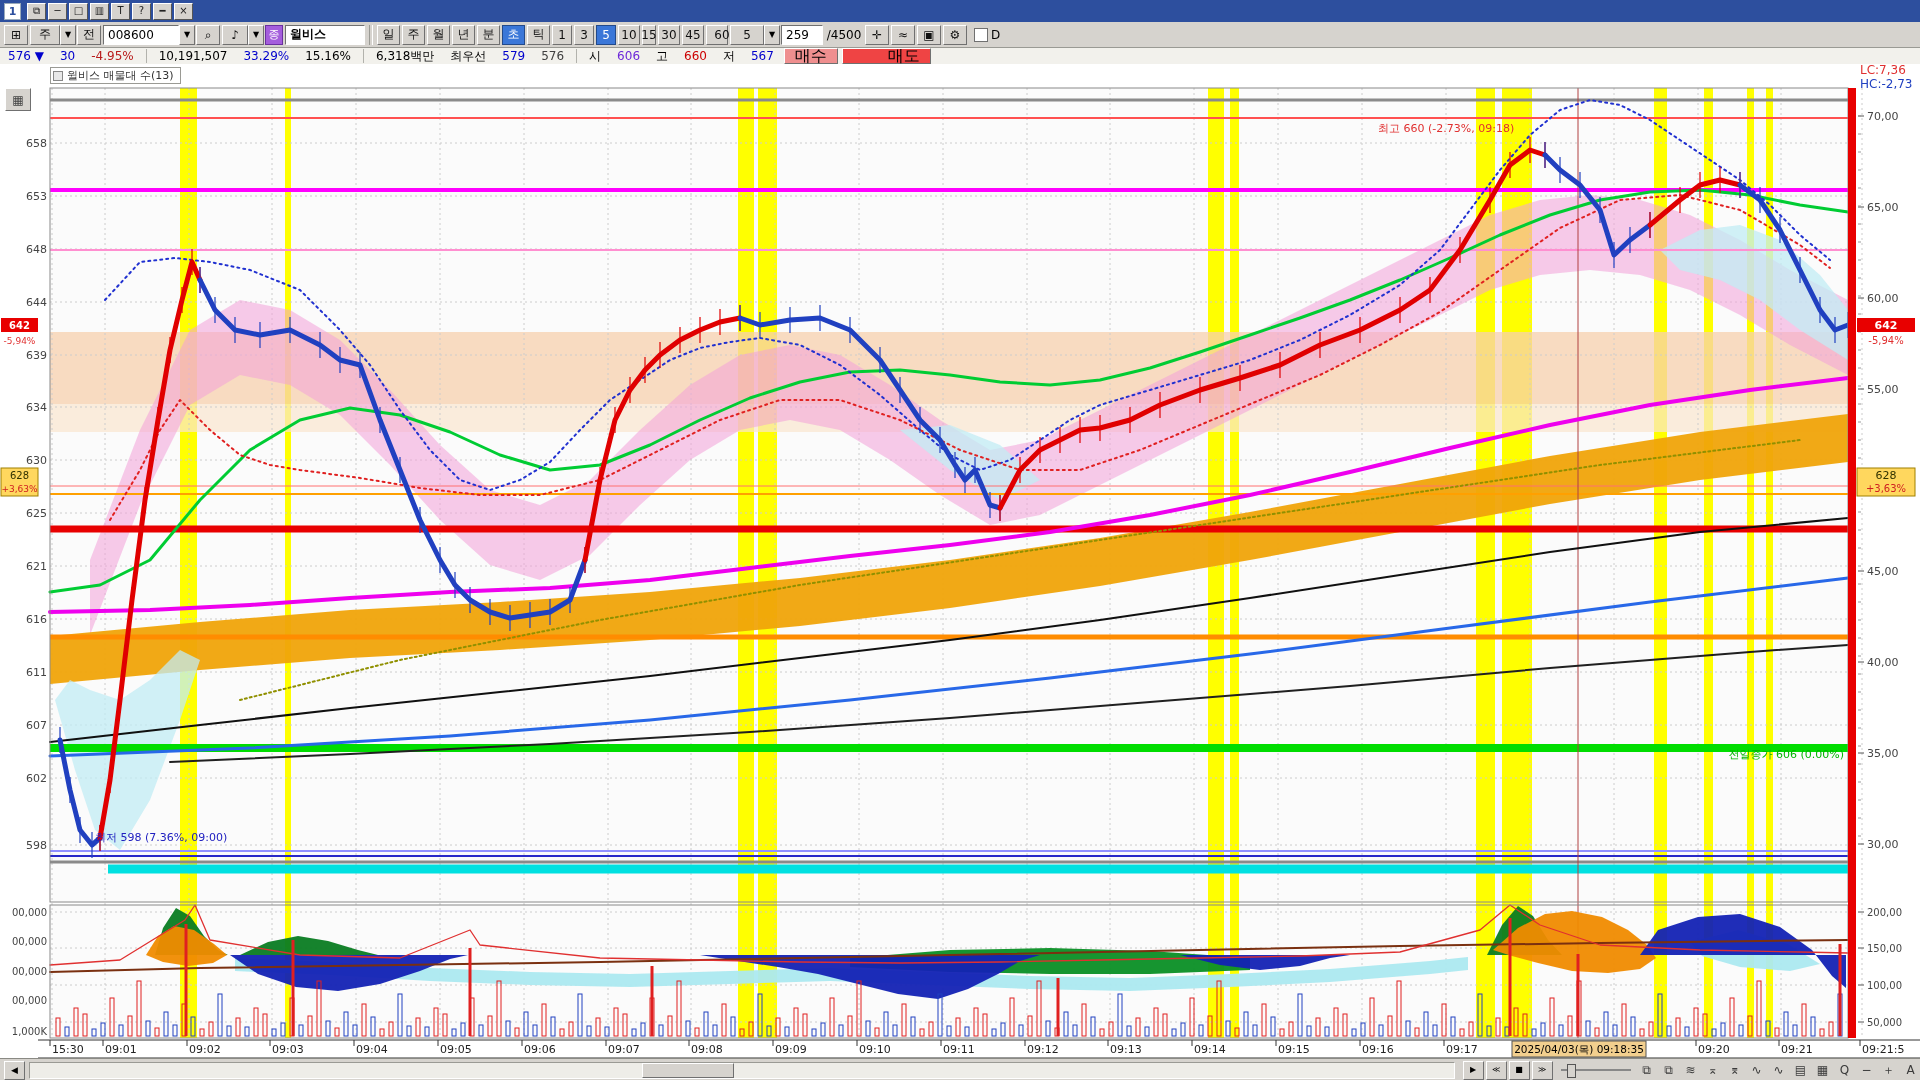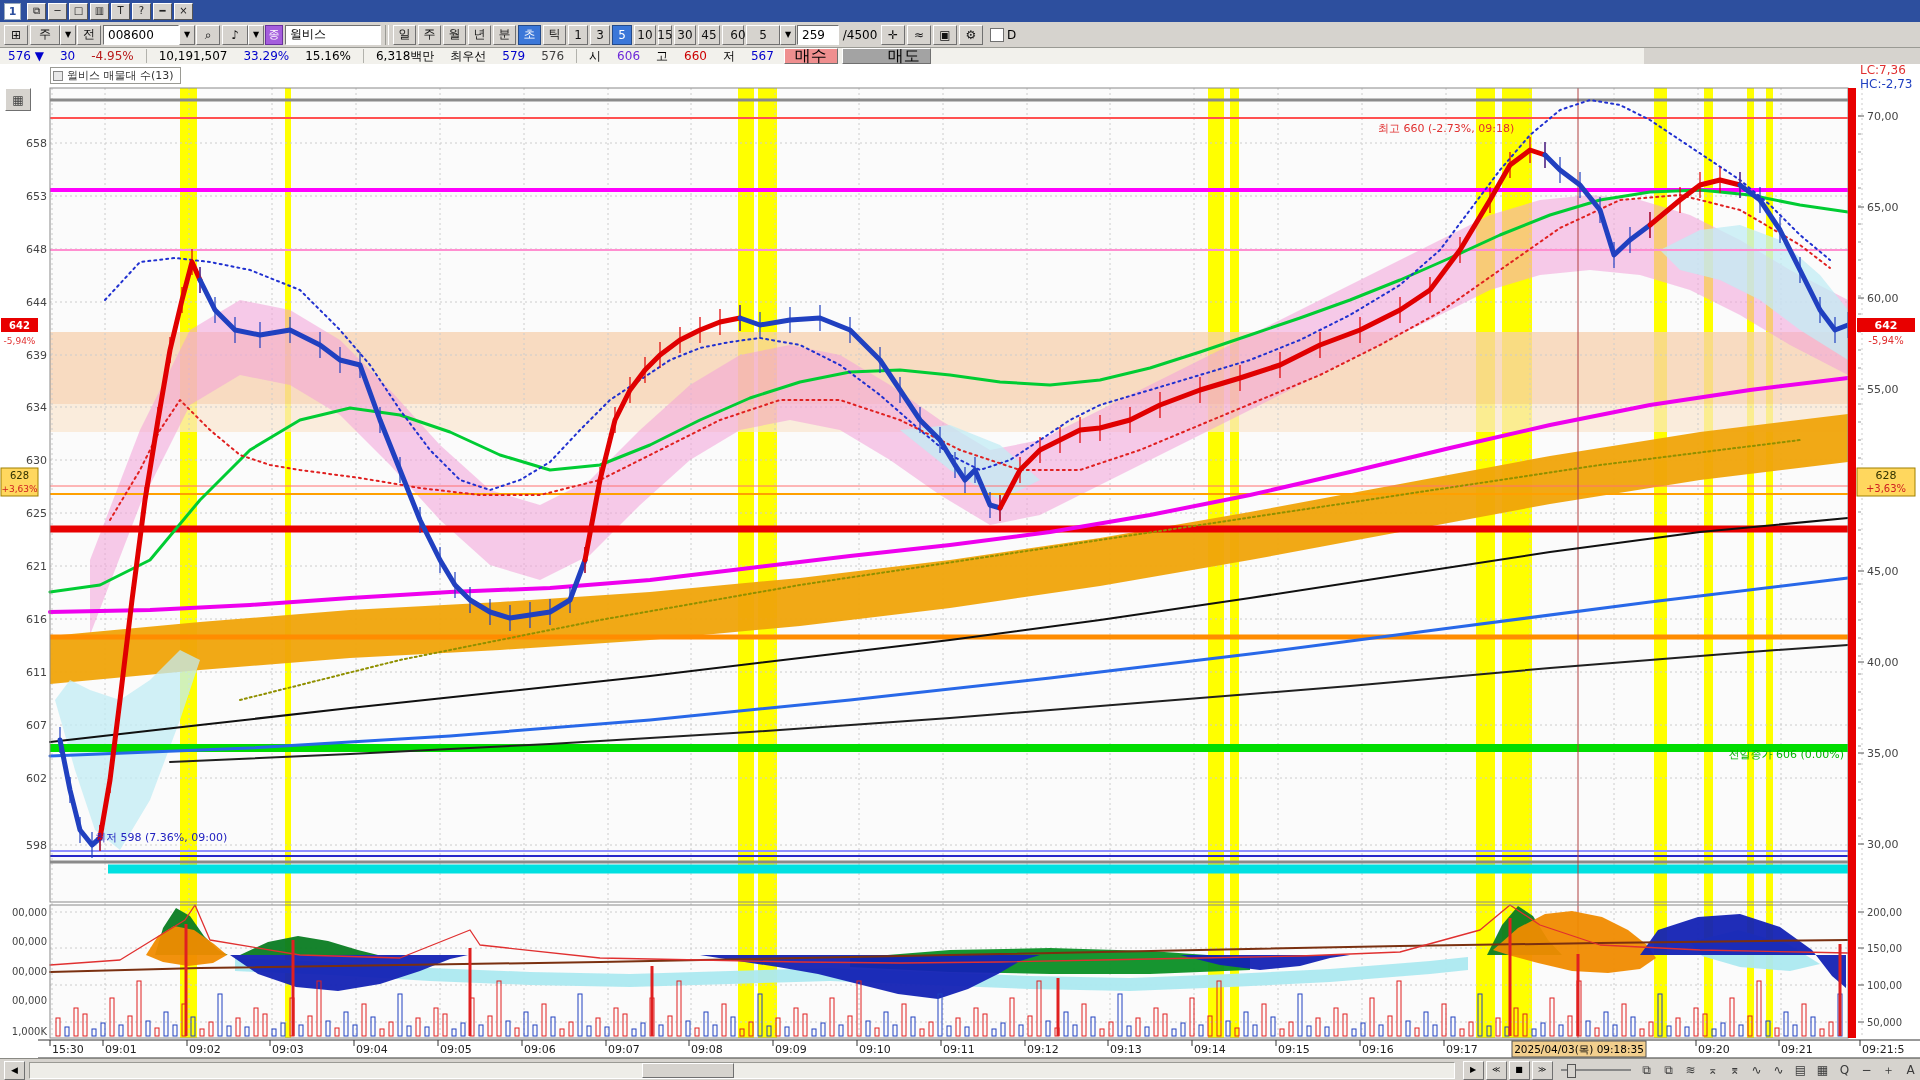--- a/index.html
+++ b/index.html
@@ -18,21 +18,21 @@
     box-sizing:border-box;white-space:nowrap;}
   .tb-btn{background:#d6d3ce;border:1px solid;border-color:#fff #707070 #707070 #fff;color:#111;}
   .tb-btn.active{background:#3b77d8;color:#fff;border-color:#234a8a;}
   .tb-field{background:#fff;border:1px solid;border-color:#707070 #fff #fff #707070;color:#000;
     justify-content:flex-start;padding-left:4px;}
   .tb-combo-arrow{width:14px;height:18px;background:#d6d3ce;border:1px solid;border-color:#fff #707070 #707070 #fff;
     font-size:8px;display:flex;align-items:center;justify-content:center;margin-left:-1px;}
   .tb-badge{background:#a45ddc;color:#fff;border:1px solid #6a30a0;font-size:11px;}
   .tb-sep{width:2px;height:20px;border-left:1px solid #9a9a94;border-right:1px solid #fff;margin:0 3px;}
   .tb-check{width:12px;height:12px;background:#fff;border:1px solid #707070;margin:0 3px 0 6px;}
-  #quotebar{position:absolute;left:0;top:48px;width:1644px;height:16px;background:#f2f1ec;
+  #quotebar{position:absolute;left:0;top:48px;width:1920px;height:16px;background:#f2f1ec;
     border-bottom:1px solid #8a8a84;display:flex;align-items:center;font-size:12px;}
   .qcell{padding:0 8px;white-space:nowrap;}
   .qsep{width:1px;height:14px;background:#b2b2ac;margin:0 4px;}
   .qbtn{padding:0 10px;height:14px;line-height:14px;font-size:16px;color:#000;
     border:1px solid;border-color:#fff #707070 #707070 #fff;margin:0 2px;}
   #chart-area{position:absolute;left:0;top:64px;width:1920px;height:994px;background:#fff;}
   #chart-header{position:absolute;left:50px;top:3px;height:15px;border:1px solid #9a9a94;background:#fff;
     font-size:11px;color:#333;display:flex;align-items:center;padding:0 6px 0 2px;gap:4px;}
   #chart-header .sq{width:8px;height:8px;border:1px solid #888;background:#e8e8e8;}
   #gutter-btn{position:absolute;left:5px;top:24px;width:24px;height:21px;background:#d6d3ce;
@@ -77,21 +77,21 @@
     <div class="tb tb-btn" style="width: 24px;">⊞</div>
     <div class="tb tb-btn" style="width: 30px;">주</div>
     <div class="tb-combo-arrow">▼</div>
     <div class="tb tb-btn" style="width: 24px;">전</div>
     <div class="tb tb-field" style="width: 76px;">008600</div>
     <div class="tb-combo-arrow">▼</div>
     <div class="tb tb-btn" style="width: 24px;">⌕</div>
     <div class="tb tb-btn" style="width: 26px;">♪</div>
     <div class="tb-combo-arrow">▼</div>
     <div class="tb tb-badge" style="width: 18px;">종</div>
-    <div class="tb tb-field" style="width: 96px;">윌비스</div>
+    <div class="tb tb-field" style="width: 80px; font-weight: bold;">윌비스</div>
     <div class="tb-sep"></div>
     <div class="tb tb-btn" style="width: 23px;">일</div>
     <div class="tb tb-btn" style="width: 23px;">주</div>
     <div class="tb tb-btn" style="width: 23px;">월</div>
     <div class="tb tb-btn" style="width: 23px;">년</div>
     <div class="tb tb-btn" style="width: 23px;">분</div>
     <div class="tb tb-btn active" style="width: 23px;">초</div>
     <div class="tb tb-btn" style="width: 23px;">틱</div>
     <div class="tb tb-btn" style="width: 20px;">1</div>
     <div class="tb tb-btn" style="width: 20px;">3</div>
@@ -127,21 +127,21 @@
     <div class="qcell" style="color: rgb(0, 0, 204);">579</div>
     <div class="qcell" style="color: #404040;">576</div>
     <div class="qsep"></div>
     <div class="qcell" style="color: rgb(0, 0, 0);">시</div>
     <div class="qcell" style="color: #6d28d9;">606</div>
     <div class="qcell" style="color: rgb(0, 0, 0);">고</div>
     <div class="qcell" style="color: rgb(204, 0, 0);">660</div>
     <div class="qcell" style="color: rgb(0, 0, 0);">저</div>
     <div class="qcell" style="color: rgb(0, 0, 204);">567</div>
     <div class="qbtn" style="background: rgb(239, 143, 143);">매수</div>
-    <div class="qbtn" style="background: #a3a3a3; padding-left: 45px;">매도</div>
+    <div class="qbtn" style="background: #ef4444; padding-left: 45px;">매도</div>
   </div>
 
 <div id="chart-area">
   <svg id="chart-svg" width="1920" height="994" viewBox="0 64 1920 994">
       <rect x="0" y="64" width="1920" height="994" fill="#ffffff"></rect>
       <rect x="50" y="88" width="1798" height="814" fill="#fbfbfb"></rect>
       <rect x="50" y="905" width="1798" height="133" fill="#fbfbfb"></rect>
       <rect x="180" y="88" width="17" height="950" fill="#ffff00"></rect>
       <rect x="285" y="88" width="6" height="950" fill="#ffff00"></rect>
       <rect x="738" y="88" width="16" height="950" fill="#ffff00"></rect>

